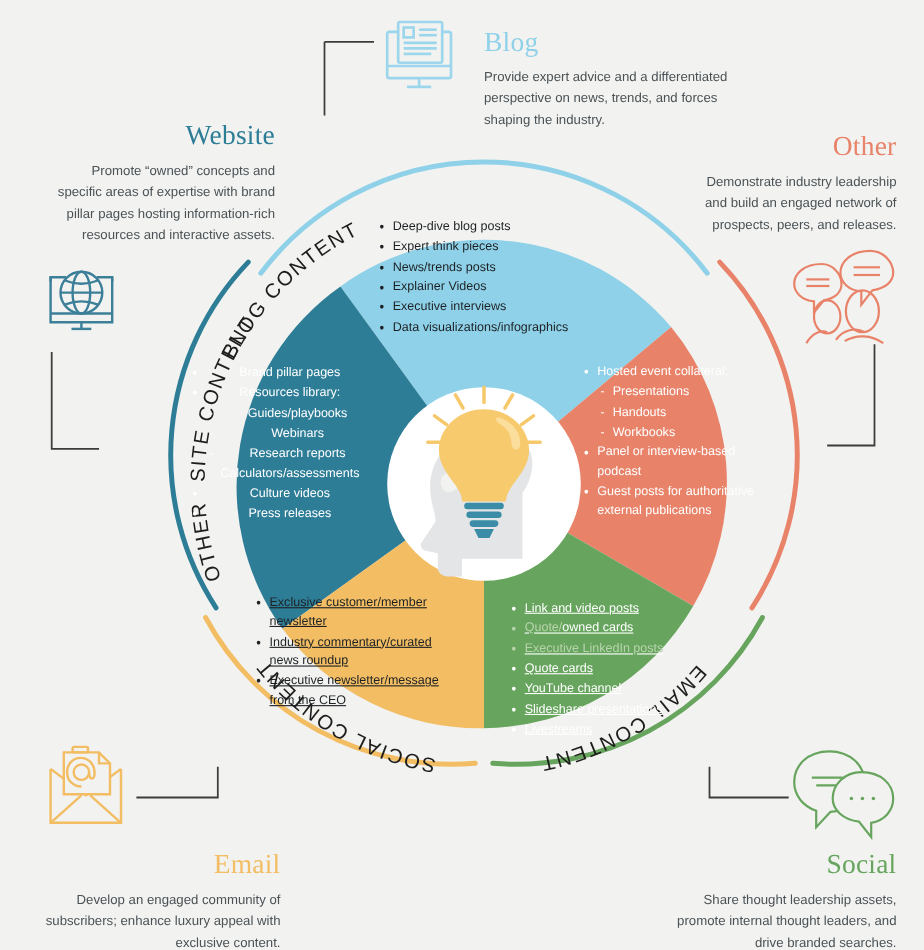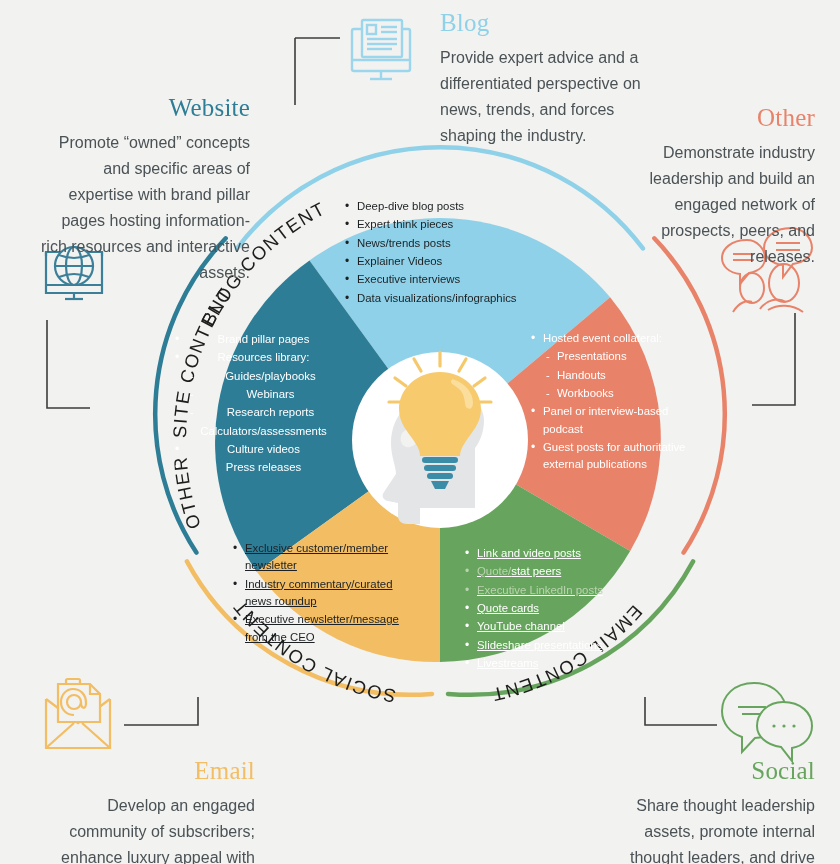--- a/index.html
+++ b/index.html
@@ -11,24 +11,24 @@
     position:relative;
   }
   #stage{position:absolute;left:0;top:0;width:840px;height:864px;}
   .corner{position:absolute;}
   .corner-title{
     font-family:"Liberation Serif", serif;
     font-size:25px;
     font-weight:400;
     letter-spacing:.2px;
     line-height:1;
-    margin:0 0 10px 0;
+    margin:16px 0 10px 0;
   }
   .corner-desc{
-    font-size:16px;
+    font-size:12px;
     line-height:1.62;
     color:#4a5256;
     margin:0;
   }
   .c-website{left:40px;top:95px;width:210px;text-align:right;}
   .c-website .corner-title{color:#2e7d97;}
   .c-blog{left:440px;top:10px;width:230px;text-align:left;}
   .c-blog .corner-title{color:#8ed1e8;}
   .c-other{left:640px;top:105px;width:175px;text-align:right;}
   .c-other .corner-title{color:#e8836a;}
@@ -277,21 +277,21 @@
     <ul>
       <li>Exclusive customer/member newsletter</li>
       <li>Industry commentary/curated news roundup</li>
       <li>Executive newsletter/message from the CEO</li>
     </ul>
   </div>
 
   <div class="bullets b-social">
     <ul>
       <li>Link and video posts</li>
-      <li class="dim">Quote/<b>stat peers</b></li>
+      <li class="dim">Quote/<b>owned cards</b></li>
       <li class="dim">Executive LinkedIn posts</li>
       <li>Quote cards</li>
       <li>YouTube channel</li>
       <li>Slideshare presentations</li>
       <li>Livestreams</li>
     </ul>
   </div>
 
   <div class="corner c-website">
     <div class="corner-title">Website</div>

